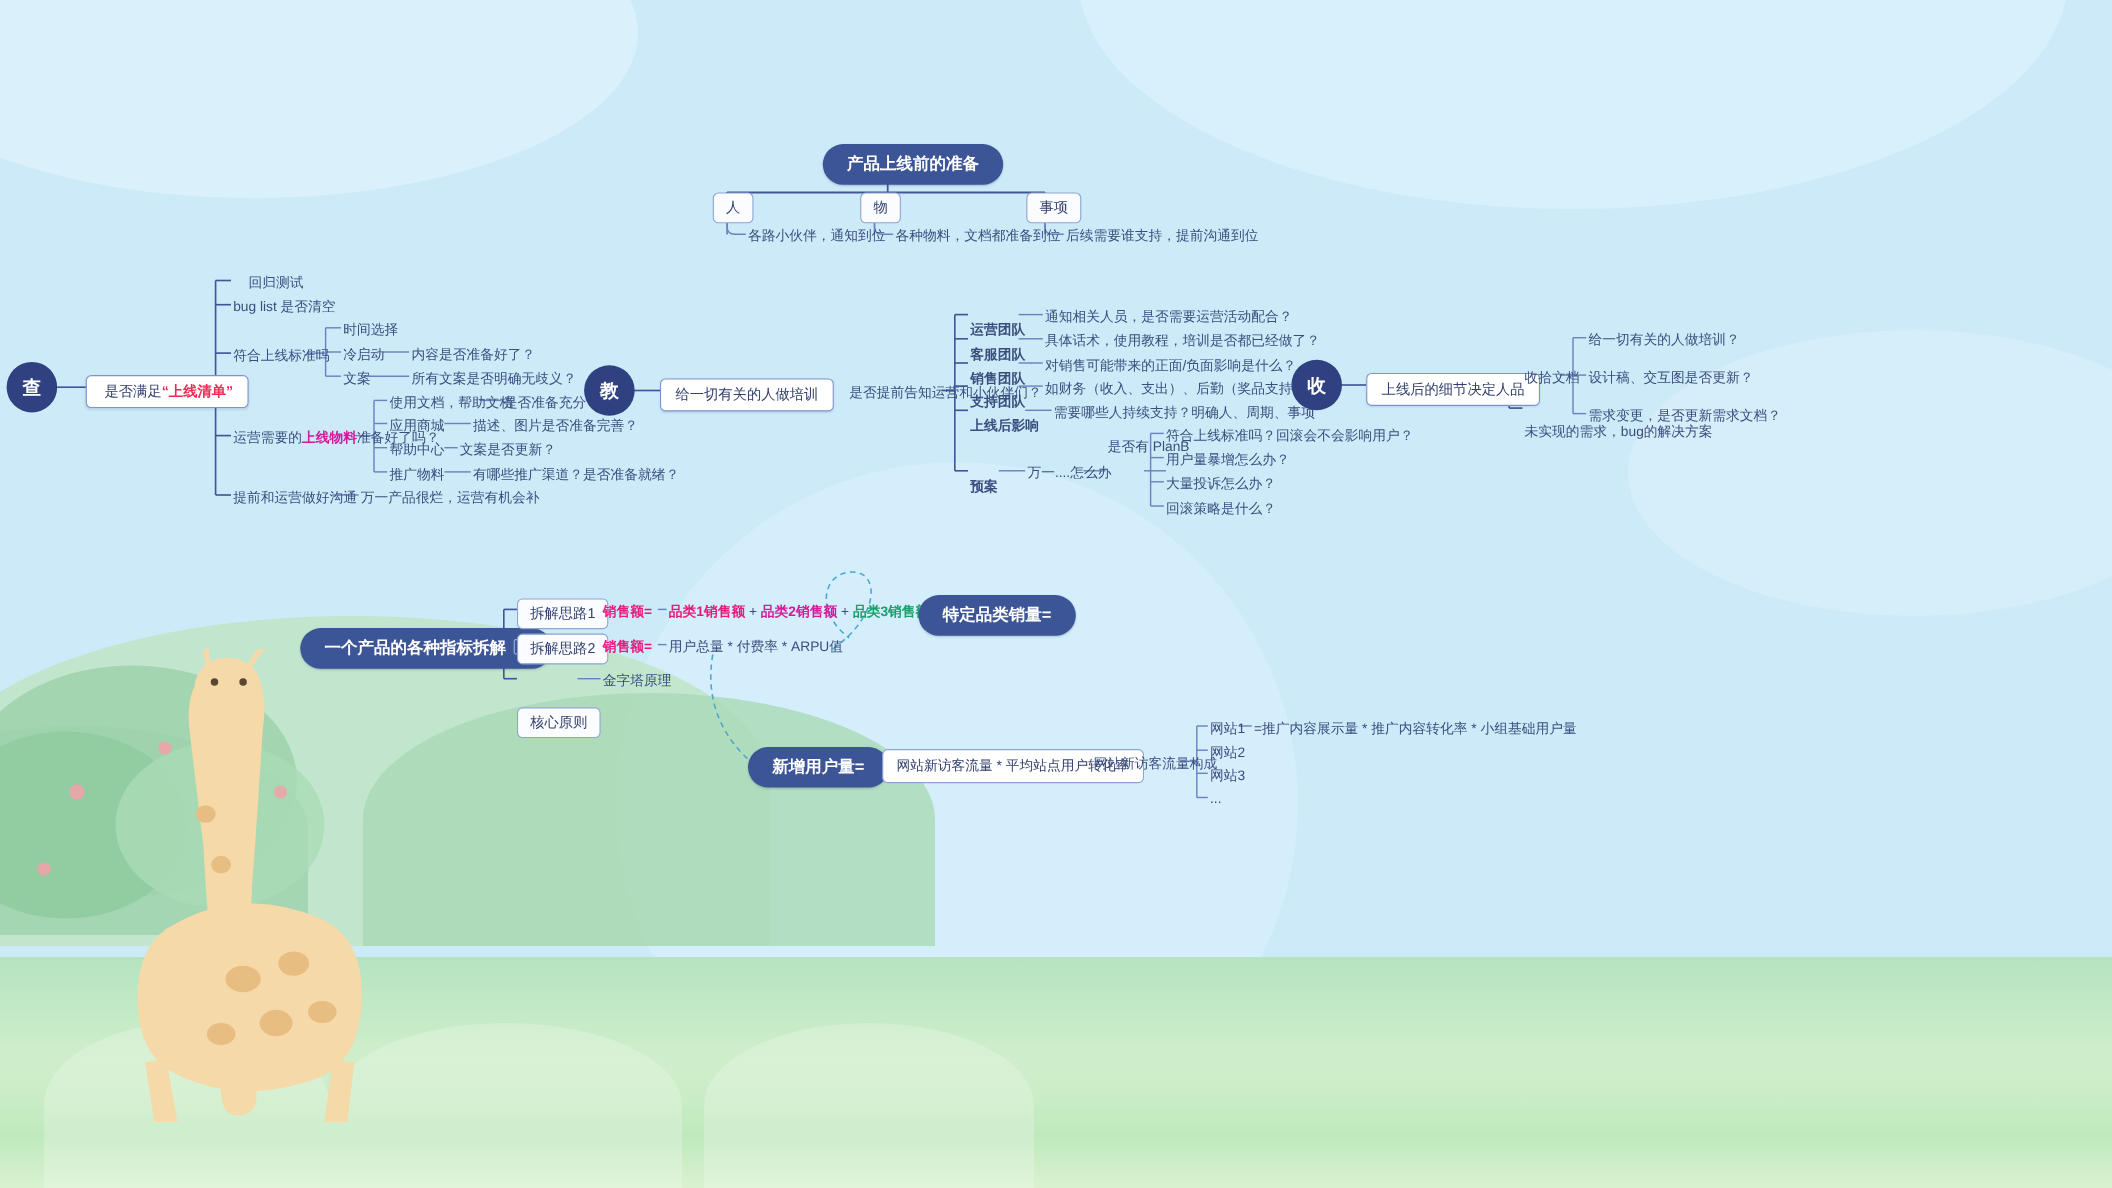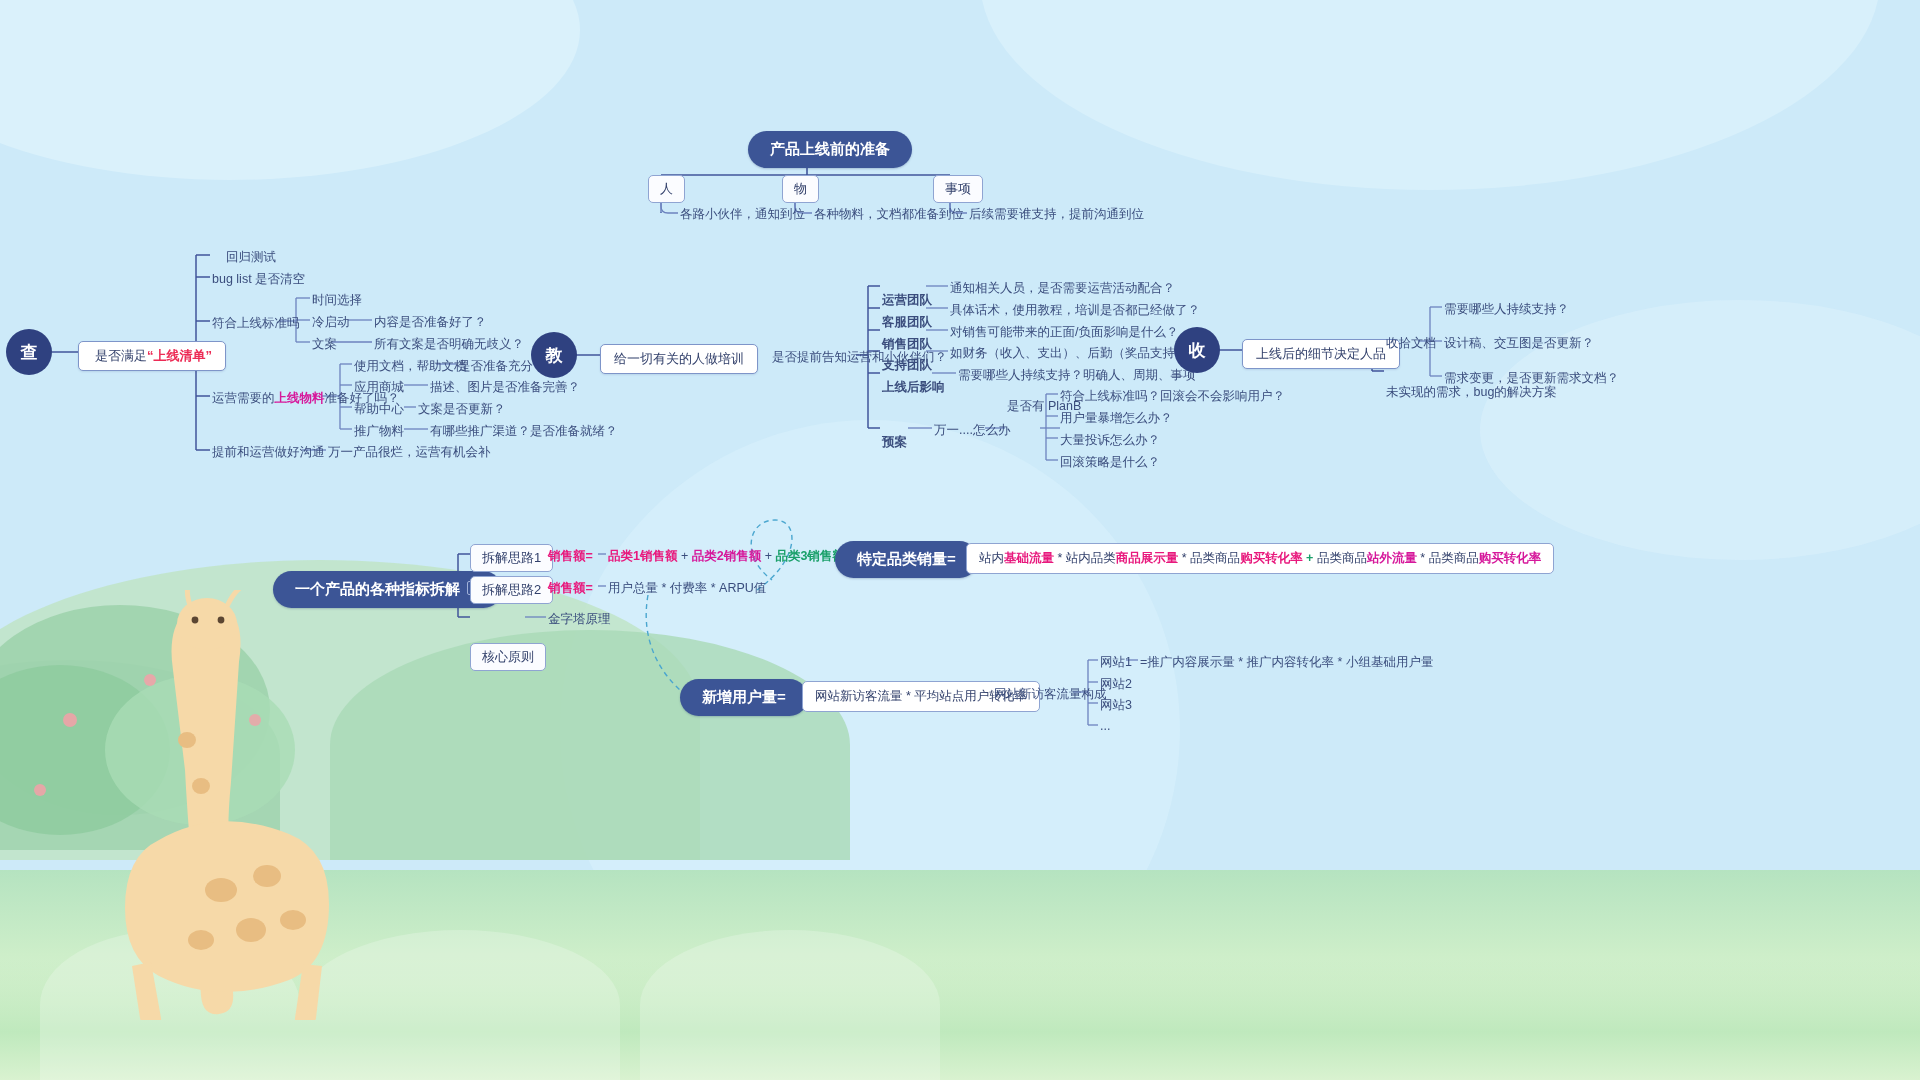--- a/index.html
+++ b/index.html
@@ -347,21 +347,21 @@
 
   <div class="node plain" style="left:1060px;top:388px;">符合上线标准吗？回滚会不会影响用户？</div>
   <div class="node plain" style="left:1060px;top:410px;">用户量暴增怎么办？</div>
   <div class="node plain" style="left:1060px;top:432px;">大量投诉怎么办？</div>
   <div class="node plain" style="left:1060px;top:454px;">回滚策略是什么？</div>
 
   <div class="node circle-node" style="left:1174px;top:327px;">收</div>
   <div class="node box-node" style="left:1242px;top:339px;">上线后的细节决定人品</div>
 
   <div class="node plain" style="left:1386px;top:335px;">收拾文档</div>
-  <div class="node plain" style="left:1444px;top:301px;">需要哪些人持续支持？</div>
+  <div class="node plain" style="left:1444px;top:301px;">给一切有关的人做培训？</div>
   <div class="node plain" style="left:1444px;top:335px;">设计稿、交互图是否更新？</div>
   <div class="node plain" style="left:1444px;top:370px;">需求变更，是否更新需求文档？</div>
   <div class="node plain" style="left:1386px;top:384px;">未实现的需求，bug的解决方案</div>
 
   <div class="node root-pill" style="left:273px;top:571px;">
     <span>一个产品的各种指标拆解</span><span class="doc-icon"></span>
   </div>
 
   <div class="node box-sm" style="left:470px;top:544px;">拆解思路1</div>
   <div class="node box-sm" style="left:470px;top:576px;">拆解思路2</div>
@@ -371,23 +371,20 @@
   <div class="node plain" style="left:608px;top:548px;">
     <span class="hi-pink">品类1销售额</span><span> + </span><span class="hi-mag">品类2销售额</span><span> + </span><span class="hi-green">品类3销售额</span>
   </div>
 
   <div class="node plain hi-pink" style="left:548px;top:580px;">销售额=</div>
   <div class="node plain" style="left:608px;top:580px;">用户总量 * 付费率 * ARPU值</div>
 
   <div class="node plain" style="left:548px;top:611px;">金字塔原理</div>
 
   <div class="node root-pill" style="left:835px;top:541px;">特定品类销量=</div>
-  <div class="node formula-box" style="left:966px;top:543px;">
-    <span>站内</span><span class="hi-pink">基础流量</span><span> * 站内品类</span><span class="hi-pink">商品展示量</span><span> * 品类商品</span><span class="hi-pink">购买转化率</span><span class="hi-green"> + </span><span>品类商品</span><span class="hi-mag">站外流量</span><span> * 品类商品</span><span class="hi-mag">购买转化率</span>
-  </div>
 
   <div class="node root-pill" style="left:680px;top:679px;">新增用户量=</div>
   <div class="node formula-box" style="left:802px;top:681px;">网站新访客流量 * 平均站点用户转化率</div>
   <div class="node plain" style="left:994px;top:686px;">网站新访客流量构成</div>
 
   <div class="node plain" style="left:1100px;top:654px;">网站1</div>
   <div class="node plain" style="left:1140px;top:654px;">=推广内容展示量 * 推广内容转化率 * 小组基础用户量</div>
   <div class="node plain" style="left:1100px;top:676px;">网站2</div>
   <div class="node plain" style="left:1100px;top:697px;">网站3</div>
   <div class="node plain" style="left:1100px;top:719px;">...</div>

